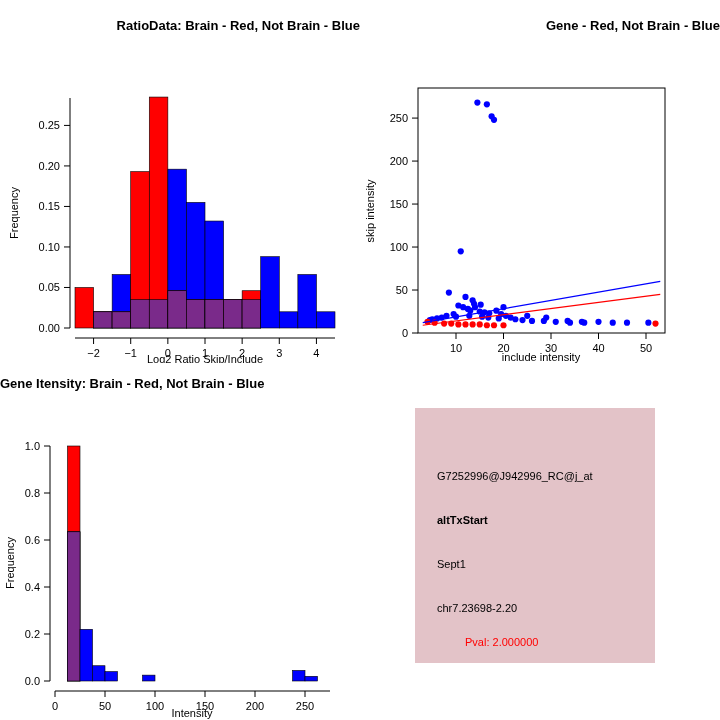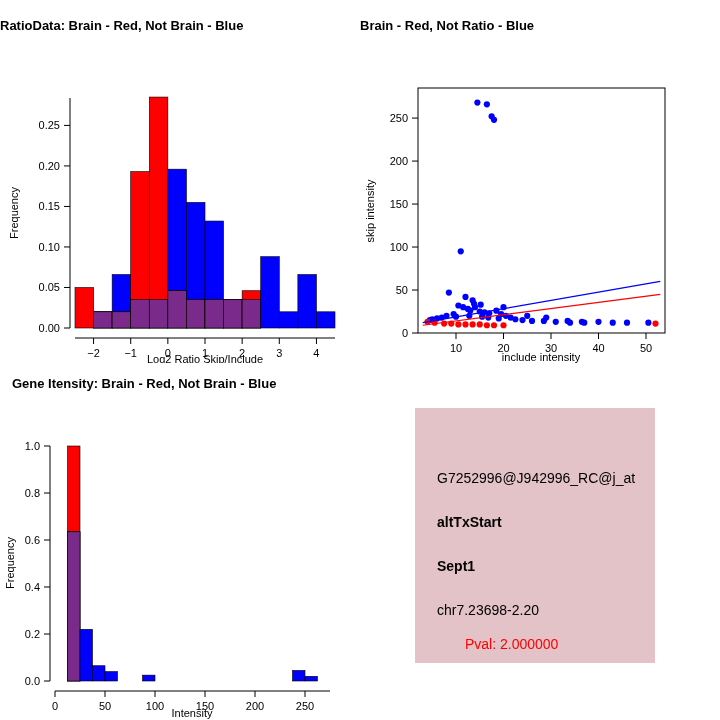--- a/index.html
+++ b/index.html
@@ -1,25 +1,25 @@
 <!DOCTYPE html>
 <html><head>
 <meta charset="utf-8">
 <style>
   html,body{margin:0;padding:0;}
   body{width:720px;height:720px;background:#ffffff;font-family:"Liberation Sans",sans-serif;color:#000;}
   .page{position:relative;width:720px;height:720px;}
   .panel{position:absolute;}
-  .ptitle{font-size:13px;font-weight:bold;text-align:left;}
+  .ptitle{font-size:13px;font-weight:bold;text-align:right;}
   svg{display:block;}
   text{font-family:"Liberation Sans",sans-serif;}
   .axlab{font-size:11px;}
   .ticklab{font-size:11px;}
   .infobox{position:absolute;left:415px;top:408px;width:240px;height:255px;background:#e3c3c8;}
-  .infoline{position:absolute;font-size:14px;color:#000;}
+  .infoline{position:absolute;font-size:11px;color:#000;}
   .infoline.pval{color:#ff0000;padding-left:28px;}
 </style>
 </head>
 <body>
 
 <div class="page">
 
   <div class="panel" style="left:0;top:0;width:360px;height:360px;">
     <div class="ptitle" style="margin-top:18px;">RatioData: Brain - Red, Not Brain - Blue</div>
     <svg width="360" height="330" viewBox="0 0 360 330">
@@ -91,21 +91,21 @@
           <text x="279.2857142857143" y="324" text-anchor="middle" class="ticklab">3</text>
           <line x1="316.42857142857144" y1="305" x2="316.42857142857144" y2="311" stroke="#000"></line>
           <text x="316.42857142857144" y="324" text-anchor="middle" class="ticklab">4</text>
         </g>
       <text class="axlab" x="205" y="330" text-anchor="middle">Log2 Ratio Skip/Include</text>
       <text class="axlab" x="18" y="180" text-anchor="middle" transform="rotate(-90 18 180)">Frequency</text>
     </svg>
   </div>
 
   <div class="panel" style="left:360px;top:0;width:360px;height:360px;">
-    <div class="ptitle" style="margin-top:18px;">Brain - Red, Not Ratio - Blue</div>
+    <div class="ptitle" style="margin-top:18px;">Gene - Red, Not Brain - Blue</div>
     <svg width="360" height="330" viewBox="0 0 360 330">
 
       <rect x="58" y="55" width="247" height="245" fill="none" stroke="#000" stroke-width="1"></rect>
       <g id="scatterPts">
           <circle cx="117.375" cy="69.61403508771929" r="3.1" fill="#0000ff"></circle>
           <circle cx="126.875" cy="71.33333333333334" r="3.1" fill="#0000ff"></circle>
           <circle cx="131.625" cy="83.36842105263159" r="3.1" fill="#0000ff"></circle>
           <circle cx="134" cy="86.80701754385964" r="3.1" fill="#0000ff"></circle>
           <circle cx="100.75" cy="218.33333333333334" r="3.1" fill="#0000ff"></circle>
           <circle cx="88.875" cy="259.5964912280702" r="3.1" fill="#0000ff"></circle>
@@ -194,21 +194,21 @@
           <text x="48" y="132.0701754385965" text-anchor="end" class="ticklab">200</text>
           <line x1="52" y1="85.08771929824562" x2="58" y2="85.08771929824562" stroke="#000"></line>
           <text x="48" y="89.08771929824562" text-anchor="end" class="ticklab">250</text>
         </g>
       <text class="axlab" x="181" y="328" text-anchor="middle">include intensity</text>
       <text class="axlab" x="14" y="178" text-anchor="middle" transform="rotate(-90 14 178)">skip intensity</text>
     </svg>
   </div>
 
   <div class="panel" style="left:0;top:368px;width:400px;height:352px;">
-    <div class="ptitle" style="margin-top:8px;text-align:left;padding-left:12px;">Gene Itensity: Brain - Red, Not Brain - Blue</div>
+    <div class="ptitle" style="margin-top:8px;text-align:left;">Gene Itensity: Brain - Red, Not Brain - Blue</div>
     <svg width="400" height="330" viewBox="0 0 400 330">
 
       <g id="hist2bars">
           <rect x="67.5" y="55" width="12.5" height="235" fill="#ff0000" stroke="#000" stroke-width="0.6"></rect>
           <rect x="67.5" y="140.775" width="12.5" height="149.225" fill="#0000ff" stroke="#000" stroke-width="0.6"></rect>
           <rect x="67.5" y="140.775" width="12.5" height="149.225" fill="#7a2a8a" stroke="#000" stroke-width="0.6"></rect>
           <rect x="80" y="238.3" width="12.5" height="51.69999999999999" fill="#0000ff" stroke="#000" stroke-width="0.6"></rect>
           <rect x="92.5" y="274.725" width="12.5" height="15.274999999999977" fill="#0000ff" stroke="#000" stroke-width="0.6"></rect>
           <rect x="105" y="280.6" width="12.5" height="9.399999999999977" fill="#0000ff" stroke="#000" stroke-width="0.6"></rect>
           <rect x="142.5" y="284.125" width="12.5" height="5.875" fill="#0000ff" stroke="#000" stroke-width="0.6"></rect>
@@ -246,18 +246,18 @@
           <text x="305" y="319" text-anchor="middle" class="ticklab">250</text>
         </g>
       <text class="axlab" x="192" y="326" text-anchor="middle">Intensity</text>
       <text class="axlab" x="14" y="172" text-anchor="middle" transform="rotate(-90 14 172)">Frequency</text>
     </svg>
   </div>
 
   <div class="infobox">
     <div class="infoline" style="left:22px;top:62px;">G7252996@J942996_RC@j_at</div>
     <div class="infoline" style="left:22px;top:106px;font-weight:bold;">altTxStart</div>
-    <div class="infoline" style="left:22px;top:150px;font-weight:bold;">Sept1</div>
+    <div class="infoline" style="left:22px;top:150px;">Sept1</div>
     <div class="infoline" style="left:22px;top:194px;">chr7.23698-2.20</div>
     <div class="infoline pval" style="left:22px;top:228px;">Pval: 2.000000</div>
   </div>
 
 </div>
 
 </body></html>

